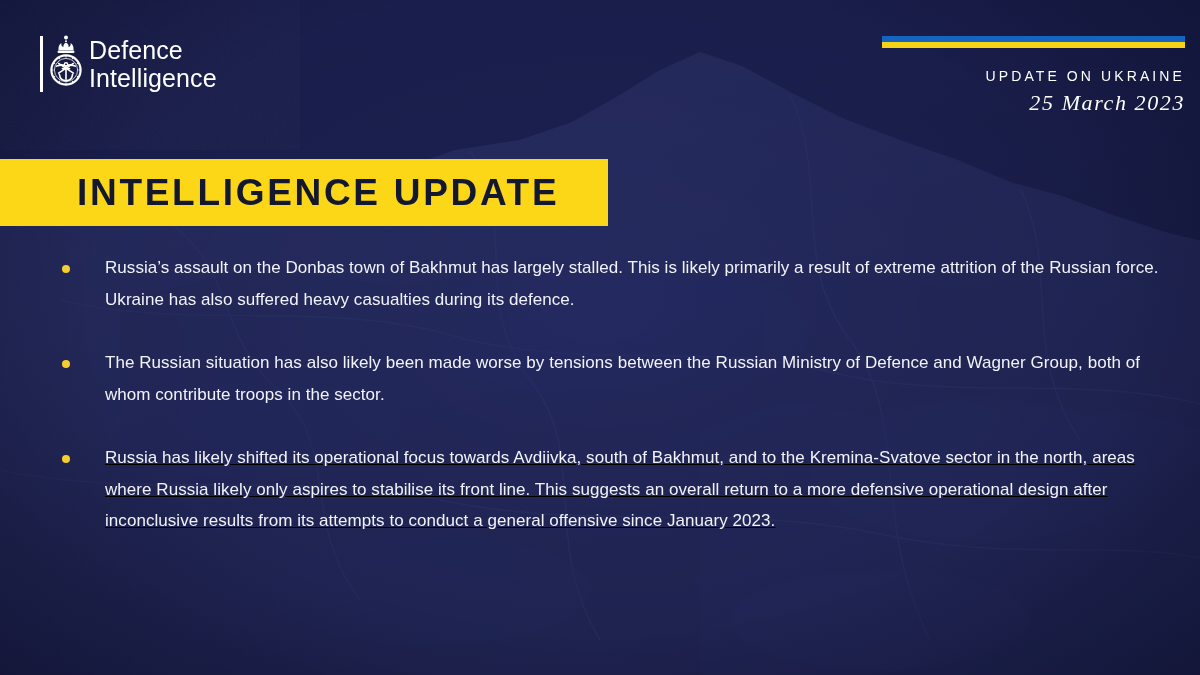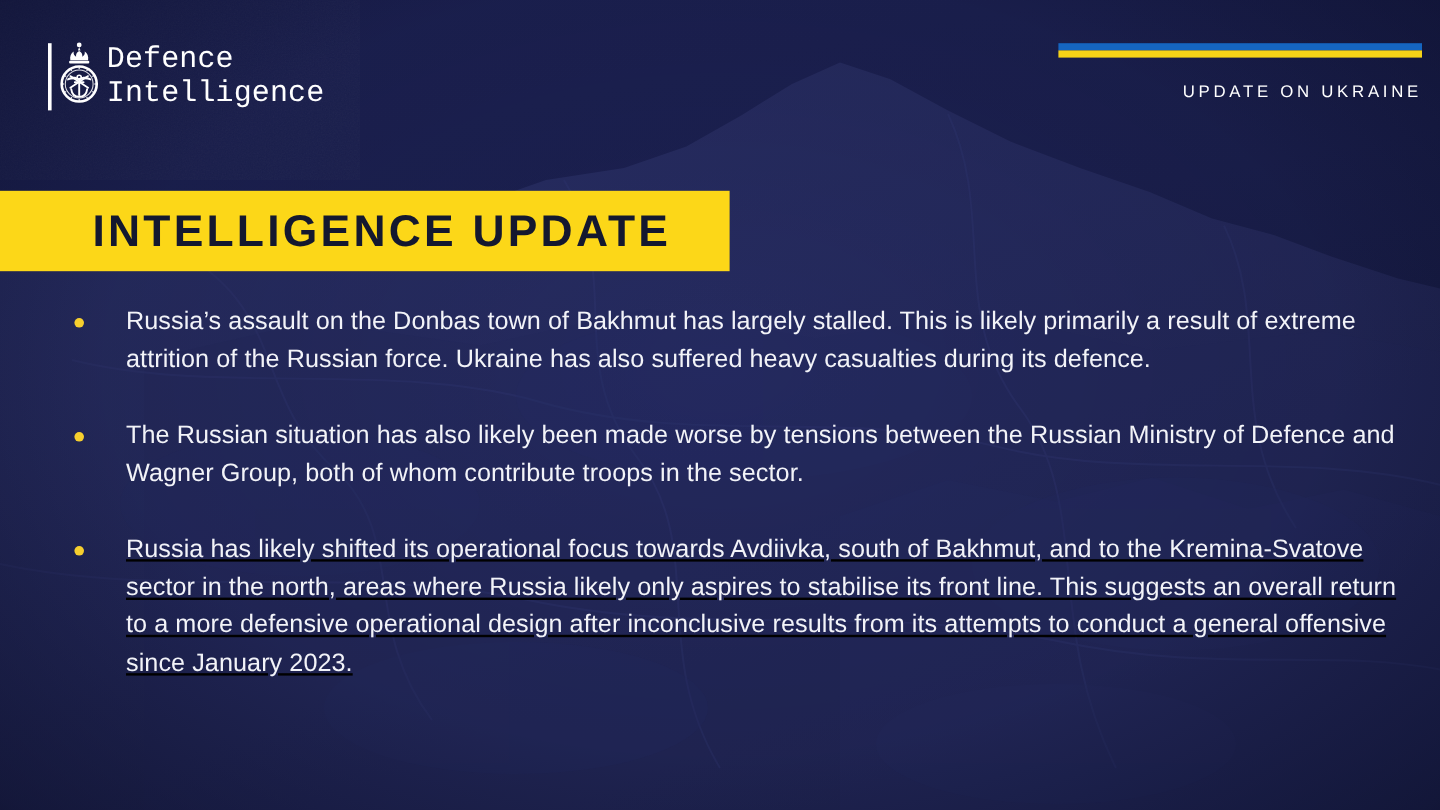--- a/index.html
+++ b/index.html
@@ -44,21 +44,20 @@
   .header {
     position:absolute;
     top:0; left:0; right:0; height:140px;
   }
 
   .logo-block {
     position:absolute;
     left:40px; top:34px;
     display:flex;
     align-items:center;
-    font-family:Liberation Mono, monospace;
   }
   .logo-rule {
     width:3px; height:56px;
     background:#ffffff;
     flex:0 0 auto;
   }
   .crest { flex:0 0 auto; display:block; }
 
   .logo-words {
     color:#ffffff;
@@ -136,21 +135,21 @@
   .bullet-dot {
     flex:0 0 auto;
     width:8px; height:8px;
     border-radius:50%;
     background:#f6cf2e;
     margin-top:13px;
     margin-right:35px;
   }
   .bullet-text {
     color:#f2f3f8;
-    font-size:21px;
+    font-size:17px;
     line-height:31.5px;
     font-weight:400;
     letter-spacing:0.05px;
     max-width:1065px;
   }
 </style>
 </head>
 <body>
 
 <div class="poster">
@@ -275,20 +274,21 @@
         <div>Intelligence</div>
       </div>
     </div>
 
     <div class="header-right">
       <div class="flag-bar">
         <div class="flag-blue"></div>
         <div class="flag-yellow"></div>
       </div>
       <div class="update-title">UPDATE ON UKRAINE</div>
+      <div class="update-date">25 March 2023</div>
     </div>
   </div>
 
   <div class="banner">
     <div class="banner-text">INTELLIGENCE UPDATE</div>
   </div>
 
   <div class="bullets">
 
     <div class="bullet-row">

